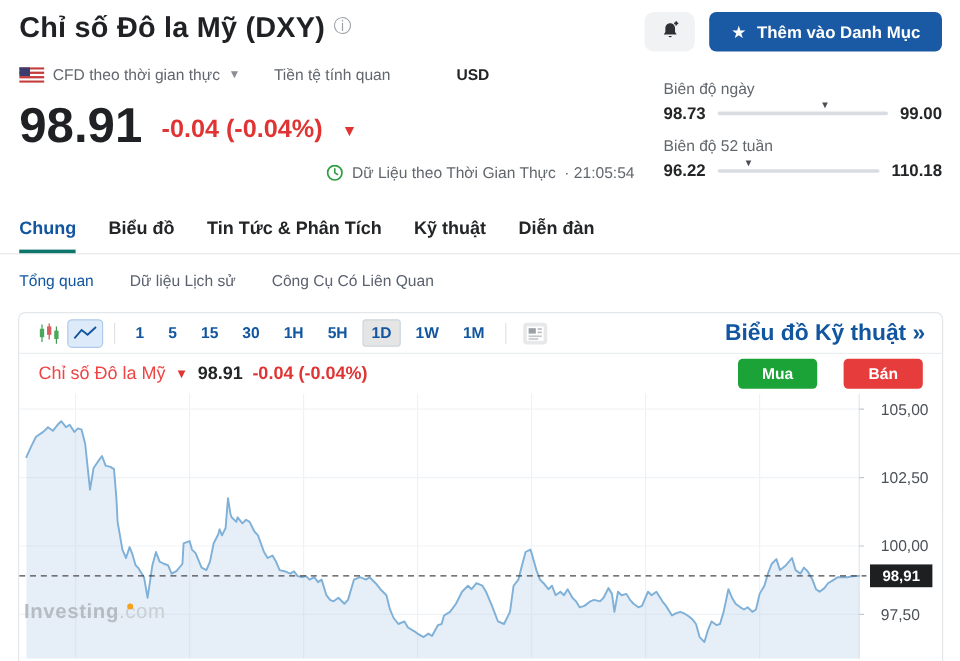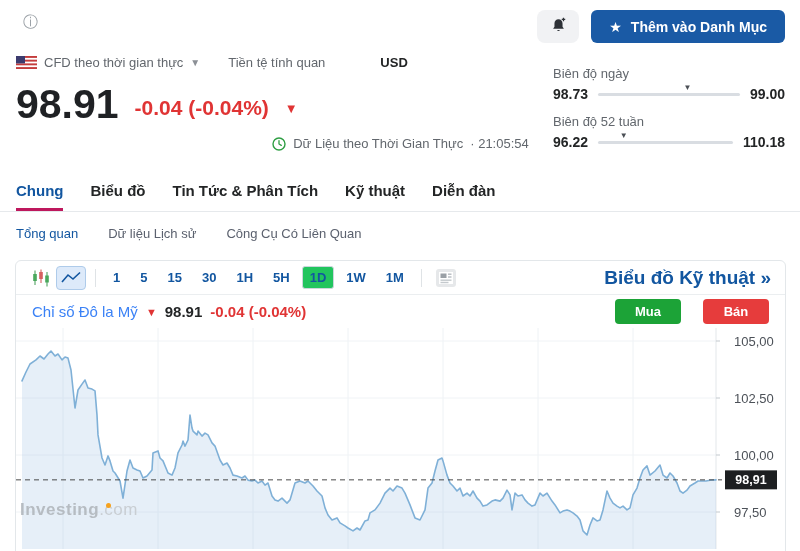--- a/index.html
+++ b/index.html
@@ -36,40 +36,40 @@
   .ranges { position:absolute; top:66px; right:15px; width:232px; }
   .rng-label { font-size:13px; color:#62676d; margin-bottom:5px; }
   .rng-row { display:flex; align-items:center; margin-bottom:12px; }
   .rng-val { font-size:14px; font-weight:700; color:#232526; }
   .rng-track { flex:1; height:3px; background:#d9dde2; border-radius:2px; margin:0 10px; position:relative; }
   .rng-marker { position:absolute; top:-10px; transform:translateX(-50%); font-size:8px; color:#4a4f55; }
 
   
   .tabs { display:flex; gap:27px; padding:0 16px; border-bottom:1px solid #e6e9ec; height:30px; }
   .tab { font-size:15px; font-weight:700; color:#232526; padding-bottom:12px; cursor:pointer; white-space:nowrap; }
-  .tab.active { color:#1256a0; border-bottom:3px solid #be185d; }
+  .tab.active { color:#1256a0; border-bottom:3px solid #0f766e; }
   .subtabs { display:flex; gap:30px; padding:14px 16px 13px; }
   .subtab { font-size:13px; color:#5b616e; cursor:pointer;text-align:center; }
   .subtab.active { color:#1256a0; }
 
   
   .card { margin:6px 14px 0 15px; border:1px solid #e3e7ea; border-radius:6px 6px 0 0; height:292px; }
   .toolbar { height:34px; display:flex; align-items:center; padding:0 10px; border-bottom:1px solid #ebeef0; }
   .tb-ic { width:30px; height:24px; display:flex; align-items:center; justify-content:center;
     border-radius:4px; cursor:pointer; border:1px solid transparent; }
   .tb-ic.active { background:#ddeafa; border-color:#aecbea; }
   .tb-sep { width:1px; height:18px; background:#dfe3e6; margin:0 9px; }
   .tf { display:flex; align-items:center; gap:4px; }
   .tf-btn { font-size:13px; font-weight:700; color:#1256a0; padding:3px 7px; border-radius:3px;
     border:1px solid transparent; cursor:pointer; }
-  .tf-btn.active { border-color:#ccd6dd; background:#22c55e; }
+  .tf-btn.active { border-color:#ccd6dd; background:#e5e5e5; }
   .tech-link { margin-left:auto; font-size:19px; font-weight:700; color:#1256a0; cursor:pointer; padding-right:4px; }
 
   .legend { height:33px; display:flex; align-items:center; padding:0 16px; gap:8px; }
-  .lg-name { font-size:15px; color:#3b82f6; }
+  .lg-name { font-size:15px; color:#ef4444; }
   .lg-tri { font-size:11px; color:#e03434; }
   .lg-price { font-size:15px; font-weight:700; color:#232526; }
   .lg-chg { font-size:15px; font-weight:600; color:#e03434; }
   .lg-btns { margin-left:auto; display:flex; gap:22px; }
   .trade-btn { width:66px; height:25px; border:none; border-radius:4px; color:#fff; font-weight:700;
     font-size:13px; cursor:pointer; font-family:inherit; }
   .buy { background:#1ca337; }
   .sell { background:#e63c3c; }
 
   .chart-area { position:relative; height:221px; }
@@ -78,20 +78,21 @@
   .watermark .suffix { color:#c9ced3; font-weight:400; }
   .watermark .wdot { position:absolute; width:5px; height:5px; border-radius:50%;
     background:#f6a21d; left:86px; top:3px; }
   svg text { font-family:"Liberation Sans","DejaVu Sans",sans-serif; }
 </style>
 </head>
 <body>
 
 <div class="hdr">
   <div class="title-row">
+    <div class="page-title">Chỉ số Đô la Mỹ (DXY)</div>
     <div class="info-ic">ⓘ</div>
     <div class="hdr-actions">
       <button class="bell-btn">
         <span>
           <svg width="19" height="19" viewBox="0 0 24 24">
             <path d="M12 4.2c-3.1 0-5.1 2.3-5.1 5.2v4.1L5.2 16.1h13.6l-1.7-2.6V9.4c0-2.9-2-5.2-5.1-5.2z" fill="#2d3136"></path>
             <path d="M10.2 17.6a1.9 1.9 0 0 0 3.6 0z" fill="#2d3136"></path>
             <path d="M18.3 2.2v4.4M16.1 4.4h4.4" stroke="#2d3136" stroke-width="1.6"></path>
           </svg>
         </span>

